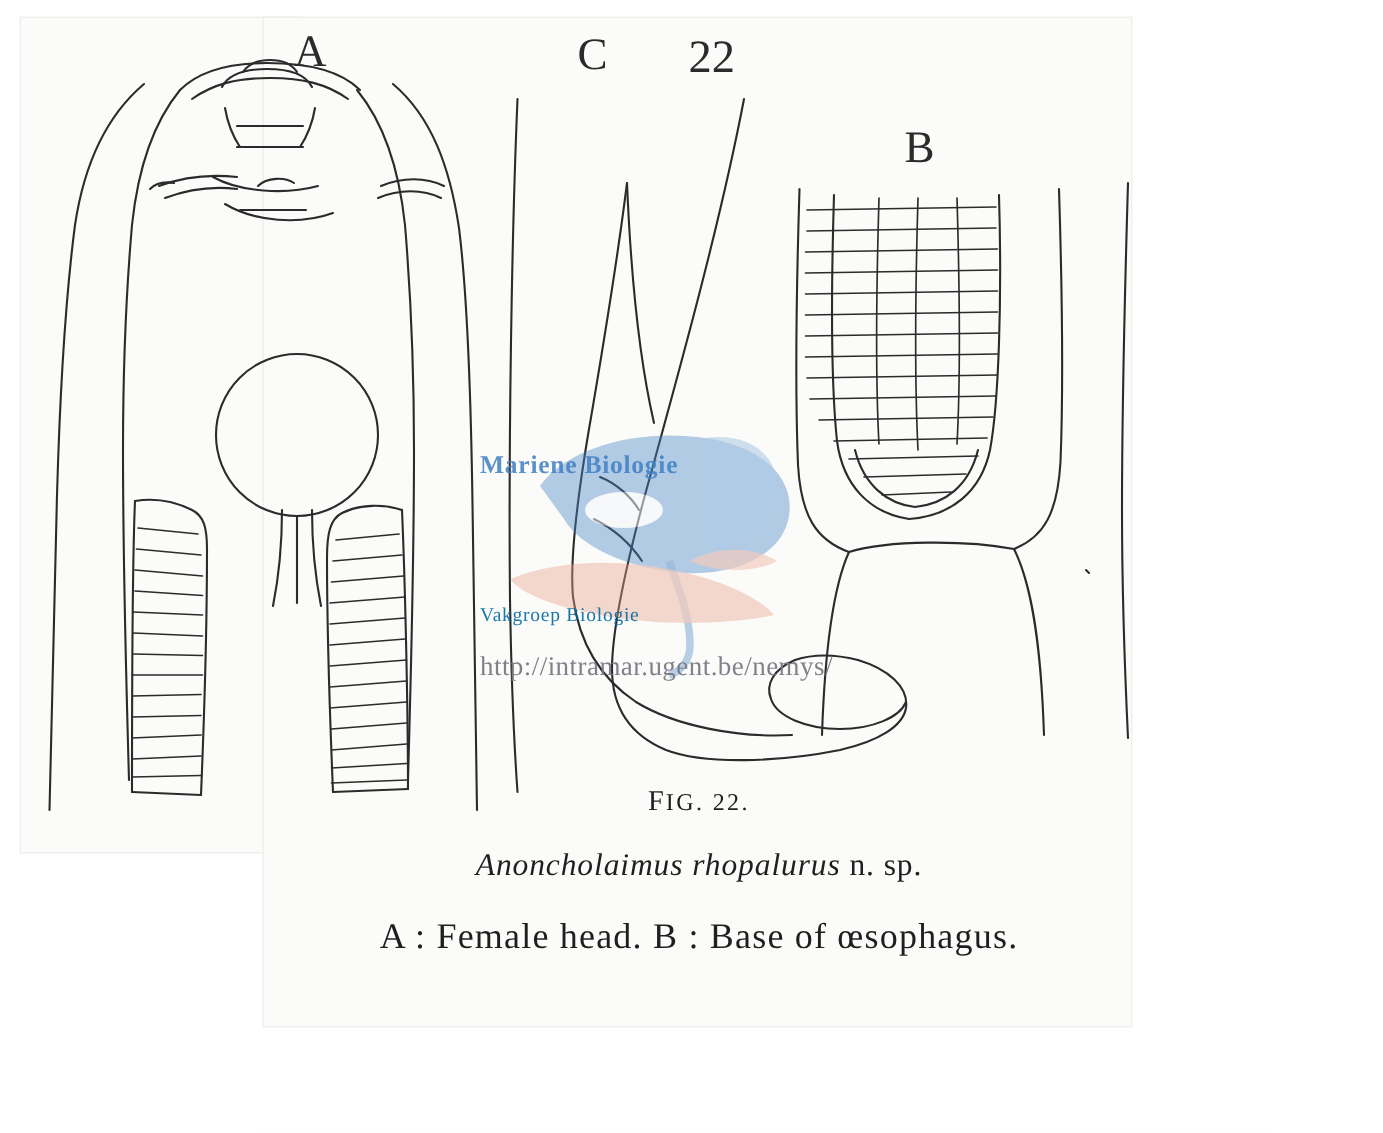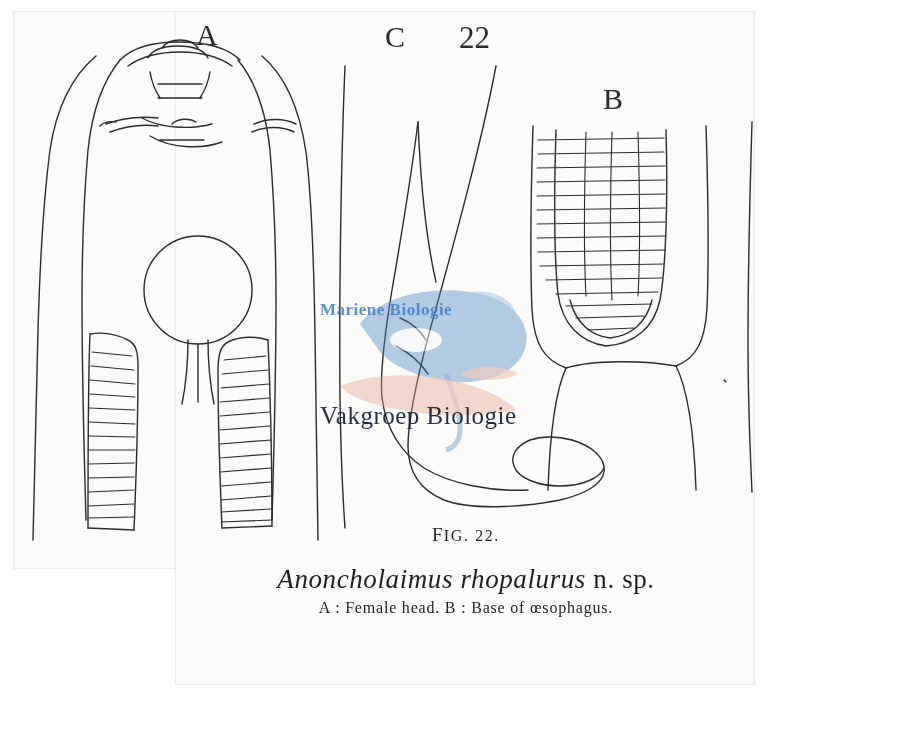--- a/index.html
+++ b/index.html
@@ -80,29 +80,29 @@
     font-size: 19px;
     letter-spacing: 1.2px;
     margin-bottom: 18px;
   }
   #caption .fig-label .small-caps {
     font-size: 16px;
     letter-spacing: 1.6px;
   }
   #caption .species {
     font-style: italic;
-    font-size: 27px;
+    font-size: 21px;
     letter-spacing: 0.6px;
-    margin-bottom: 2px;
+    margin-bottom: 20px;
   }
   #caption .species .rank {
     font-style: normal;
   }
   #caption .legend-line {
-    font-size: 16px;
+    font-size: 24px;
     letter-spacing: 0.8px;
     line-height: 1.35;
   }
   
   #watermark {
     position: absolute;
     left: 320px;
     top: 278px;
     width: 330px;
     height: 180px;
@@ -117,22 +117,22 @@
   #wm-text-1 {
     top: 22px;
     font-size: 17px;
     font-weight: bold;
     color: #3f7fc4;
     letter-spacing: 0.5px;
     opacity: .85;
   }
   #wm-text-2 {
     top: 124px;
-    font-size: 25px;
-    color: #0f172a;
+    font-size: 13px;
+    color: #0369a1;
     letter-spacing: 0.5px;
     opacity: .9;
   }
   #wm-url {
     top: 156px;
     font-size: 18px;
     color: #7b7b86;
     letter-spacing: 0.3px;
     opacity: .95;
   }
@@ -309,20 +309,21 @@
         <path d="M40 46 C60 18 110 8 150 14 C190 20 210 42 206 66 C202 92 170 106 136 104 C100 102 66 86 56 68 Z" fill="#4a86c6" opacity="0.75"></path>
         <path d="M150 14 C180 10 198 26 198 46 C198 70 176 86 150 90 Z" fill="#6fa3d6" opacity="0.6"></path>
         <ellipse cx="96" cy="62" rx="26" ry="12" fill="#ffffff" opacity="0.9"></ellipse>
         <path d="M126 96 C134 118 140 134 140 152 C140 162 134 170 126 172" stroke="#4a86c6" stroke-width="5" fill="none" opacity="0.7"></path>
         <path d="M20 108 C50 96 90 94 128 102 C160 108 186 120 196 132 C170 138 120 140 80 132 C48 126 28 118 20 108 Z" fill="#e8a48f" opacity="0.75"></path>
         <path d="M140 96 C158 86 182 86 198 96 C184 104 158 104 140 96 Z" fill="#e8a48f" opacity="0.7"></path>
       </g>
     </svg>
     <div id="wm-text-1">Mariene Biologie</div>
     <div id="wm-text-2">Vakgroep Biologie</div>
+    <div id="wm-url">http://intramar.ugent.be/nemys/</div>
   </div>
 
   <div id="caption">
     <div class="fig-label">
       <span>F</span><span class="small-caps">IG. 22.</span>
     </div>
     <div class="species">
       <span>Anoncholaimus rhopalurus</span>
       <span class="rank">n. sp.</span>
     </div>

